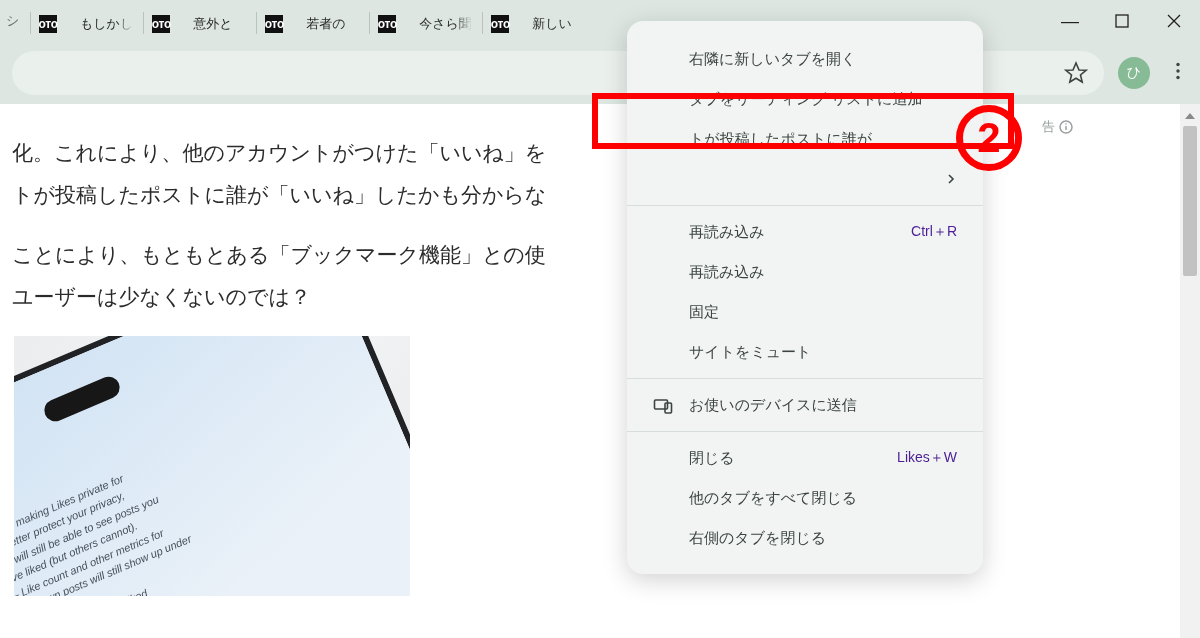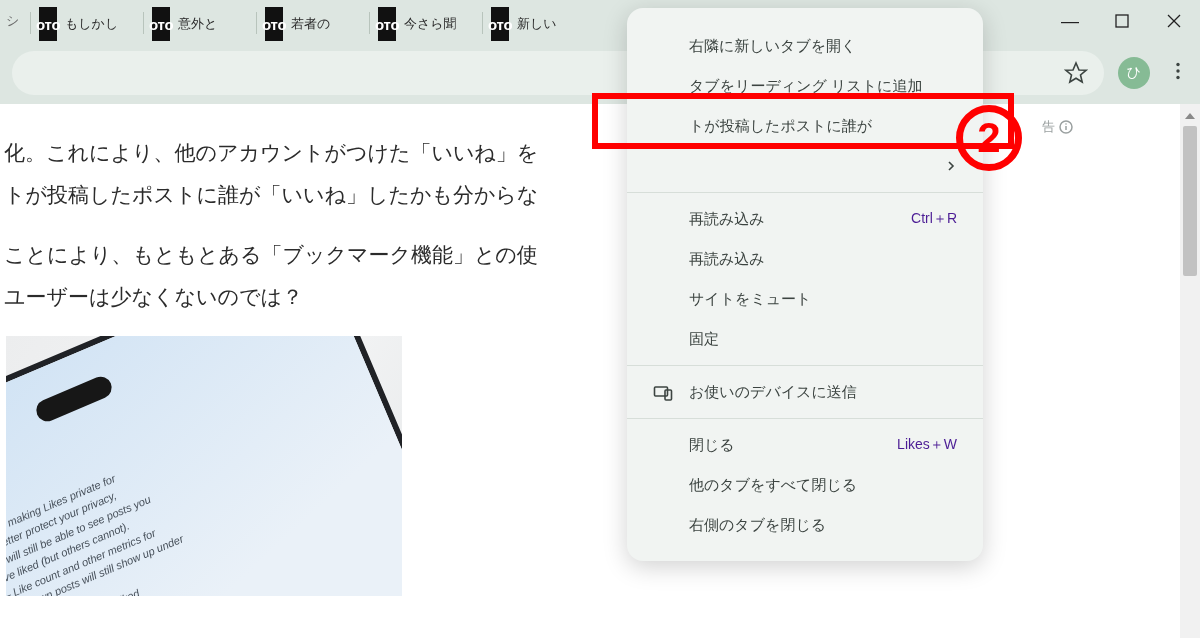--- a/index.html
+++ b/index.html
@@ -29,24 +29,24 @@
   .tabstrip .lead{width:30px;height:42px;display:flex;align-items:center;justify-content:flex-start;padding-left:6px;}
   .tabstrip .lead span{font-size:13px;color:#6a6a6a;}
   .tab{
     height:36px;margin-top:6px;display:flex;align-items:center;
     padding:0 10px 0 8px;min-width:112px;max-width:124px;
     border-radius:10px 10px 0 0;position:relative;
     color:#2b2b2b;font-size:13px;white-space:nowrap;overflow:hidden;
   }
   .tab.inactive{background:transparent;}
   .tab .favicon{
-    width:18px;height:34px;background:var(--tab-fav);
+    width:18px;height:18px;background:var(--tab-fav);
     display:flex;align-items:center;justify-content:center;
-    color:#fff;font-size:15px;font-weight:700;letter-spacing:-0.5px;
-    flex:0 0 18px;margin-right:8px;
+    color:#fff;font-size:12px;font-weight:700;letter-spacing:-0.5px;
+    flex:0 0 18px;margin-right:23px;
   }
   .tab .tlabel{overflow:hidden;text-overflow:clip;flex:1 1 auto;
     mask-image:linear-gradient(90deg,#000 70%,transparent 100%);
     font-family:Liberation Serif, serif;
     -webkit-mask-image:linear-gradient(90deg,#000 70%,transparent 100%);}
   .tabsep{width:1px;height:22px;background:#b8c4bc;align-self:center;margin-top:4px;}
   .winbtns{margin-left:auto;display:flex;align-items:center;height:42px;}
   .winbtn{width:52px;height:42px;display:flex;align-items:center;justify-content:center;font-size:18px;color:#222;}
   .winbtn svg{width:14px;height:14px;stroke:#222;stroke-width:1.3;fill:none;}
   
@@ -63,21 +63,21 @@
   .starbtn{width:24px;height:24px;}
   .starbtn svg{width:24px;height:24px;stroke:#3c4441;stroke-width:1.6;fill:none;}
   .avatar{
     width:32px;height:32px;border-radius:50%;background:var(--avatar);
     display:flex;align-items:center;justify-content:center;
     color:#fff;font-size:14px;margin-right:18px;
   }
   .kebab svg{width:20px;height:20px;fill:#3c4441;}
   
   .page{
-    position:absolute;left:4px;top:104px;width:1180px;height:534px;
+    position:absolute;left:12px;top:104px;width:1180px;height:534px;
     background:#fff;padding:28px 0 0 0;color:var(--body-text);
     font-size:21px;line-height:2.0;
   }
   .page p{margin:0 0 18px 0;}
   .para1{padding-left:0;max-width:640px;}
   .para2{padding-left:0;max-width:640px;margin-top:96px;}
   .phone{
     width:396px;height:260px;margin-top:18px;margin-left:2px;
     background:linear-gradient(120deg,#ecedee 0%,#f4f5f6 55%,#e7e9ea 100%);
     position:relative;overflow:hidden;
@@ -104,21 +104,21 @@
   }
   .vscroll .thumb{
     position:absolute;left:3px;top:22px;width:14px;height:150px;
     background:var(--scroll-thumb);border-radius:2px;
   }
   .vscroll .arrow{position:absolute;left:4px;width:12px;height:12px;}
   .vscroll .arrow.up{top:4px;}
   .vscroll .arrow svg{width:12px;height:12px;fill:#8a8a8a;}
   
   .ctxmenu{
-    position:absolute;left:627px;top:8px;width:356px;
+    position:absolute;left:627px;top:21px;width:356px;
     background:var(--menu-bg);border-radius:16px;
     box-shadow:0 6px 24px rgba(0,0,0,0.18);
     padding:18px 0 16px 0;font-size:15px;color:var(--menu-text);
     z-index:50;
   }
   .mi{
     display:flex;align-items:center;height:40px;
     padding:0 26px 0 62px;position:relative;white-space:nowrap;
   }
   .mi .sc{margin-left:auto;color:#4c1d95;font-size:14px;}
@@ -278,24 +278,24 @@
   </div>
   <div class="mdiv"></div>
   <div class="mi">
     <span>再読み込み</span>
     <span class="sc">Ctrl＋R</span>
   </div>
   <div class="mi">
     <span>再読み込み</span>
   </div>
   <div class="mi">
+    <span>固定</span>
+  </div>
+  <div class="mi">
     <span>サイトをミュート</span>
-  </div>
-  <div class="mi">
-    <span>固定</span>
   </div>
   <div class="mdiv"></div>
   <div class="mi">
     <span class="icon">
       <svg viewBox="0 0 20 20">
           <rect x="1.5" y="4" width="13" height="9" rx="1"></rect>
           <rect x="12" y="7" width="6.5" height="10" rx="1"></rect>
         </svg>
     </span>
     <span>お使いのデバイスに送信</span>

